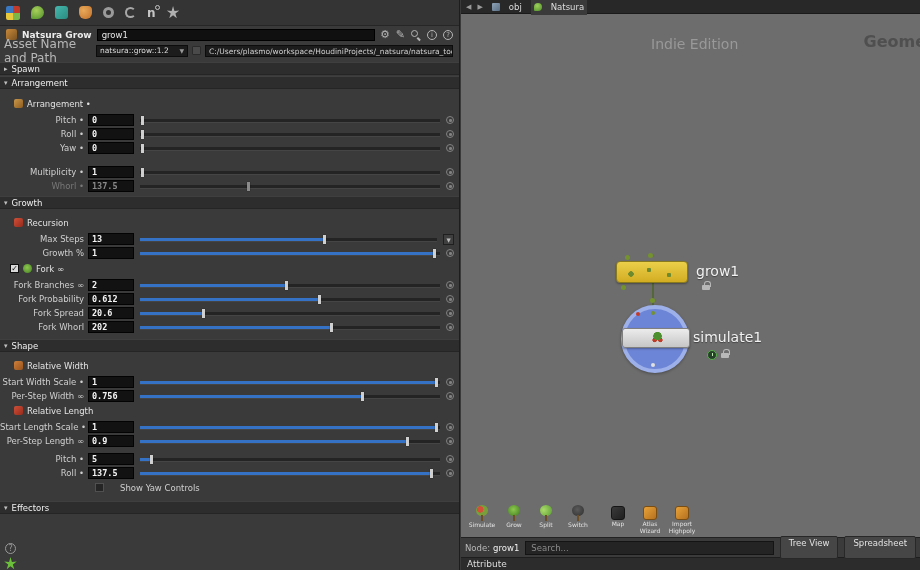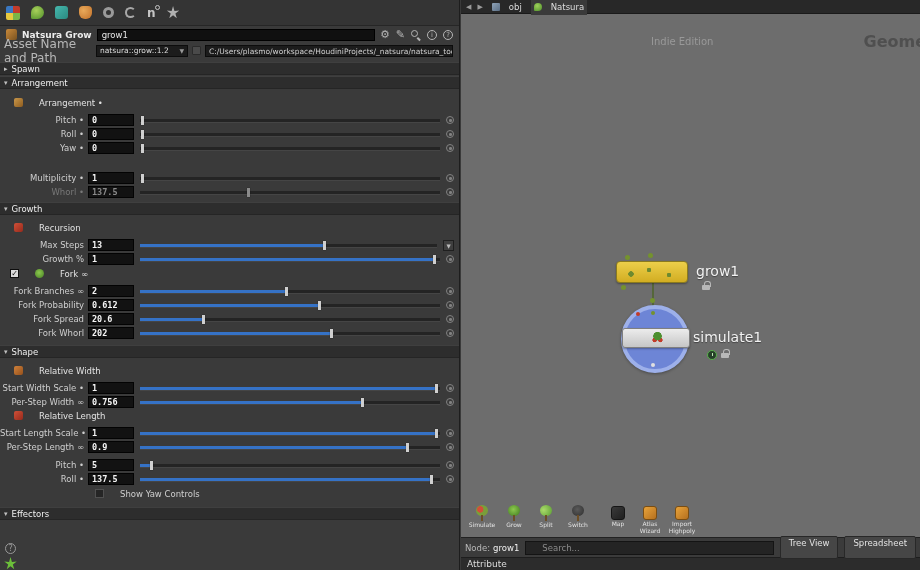--- a/index.html
+++ b/index.html
@@ -41,21 +41,21 @@
   .asset-name { width:92px; height:12px; background:#1c1c1c; border:1px solid #0c0c0c; font-size:7.5px; color:#ddd; display:flex; align-items:center; padding:0 3px; gap:3px; flex:none; }
   .asset-name .txt { flex:1; overflow:hidden; white-space:nowrap; }
   .dd { font-size:6px; color:#999; flex:none; }
   .asset-link { width:9px; height:9px; background:#4a4a4a; border:1px solid #2a2a2a; border-radius:1px; flex:none; }
   .asset-path { flex:1; height:12px; background:#1c1c1c; border:1px solid #0c0c0c; font-size:7.5px; color:#cfcfcf; line-height:11px; padding:0 3px; white-space:nowrap; overflow:hidden; margin-right:6px; }
 
   .sec { height:13px; background:#2d2d2d; border-top:1px solid #3f3f3f; border-bottom:1px solid #252525; display:flex; align-items:center; gap:4px; padding-left:4px; font-size:8.5px; color:#efefef; }
   .sec::before { content:"▾"; font-size:7px; color:#c0c0c0; }
   .sec.collapsed::before { content:"▸"; }
 
-  .sub { display:flex; align-items:flex-start; height:11px; padding-left:14px; font-size:8.5px; color:#e2e2e2; gap:16px; }
+  .sub { display:flex; align-items:center; height:11px; padding-left:14px; font-size:8.5px; color:#e2e2e2; gap:4px; }
   .sub-ico { width:9px; height:9px; border-radius:2px; flex:none; }
   .si-arr { background:linear-gradient(135deg,#c9974a,#8f5d1f); }
   .si-rec { background:linear-gradient(135deg,#d05038,#962a1c); }
   .si-fork { background:radial-gradient(circle at 45% 40%, #8cc84e, #477f24); border-radius:50%; }
   .si-rw { background:linear-gradient(135deg,#d0813a,#96511c); }
   .si-rl { background:linear-gradient(135deg,#d05038,#962a1c); }
   .si-sp { background:radial-gradient(circle at 50% 50%, #e07a5a 25%, #962a1c); border-radius:50%; }
 
   .cb { width:9px; height:9px; background:#d9d9d9; border:1px solid #0d0d0d; font-size:8px; line-height:8px; color:#111; text-align:center; flex:none; }
   .cb::after { content:"✓"; }
@@ -86,21 +86,21 @@
   
   .rpanel { position:absolute; left:461px; top:0; width:459px; height:570px; background:#6d6d6d; overflow:hidden; }
   .netbar { height:14px; background:#282828; border-bottom:1px solid #1a1a1a; display:flex; align-items:center; gap:6px; padding-left:5px; }
   .nav-arrow { font-size:7px; color:#9a9a9a; }
   .crumb { display:flex; align-items:center; gap:9px; font-size:8.5px; color:#ddd; padding:0 3px; height:16px; }
   .crumb.active { background:#3a3a3a; border-radius:0; }
   .ci-obj { width:8px; height:8px; background:linear-gradient(135deg,#8fa3b8,#5a6e84); border-radius:1px; }
   .ci-nat { width:8px; height:8px; background:radial-gradient(circle at 40% 35%, #9ed05a, #4f8f2a); border-radius:50% 50% 50% 12%; }
 
   .canvas { position:relative; height:489px; overflow:hidden; }
-  .watermark { position:absolute; left:190px; top:22px; font-size:10px; color:#999; }
+  .watermark { position:absolute; left:190px; top:22px; font-size:14px; color:#999; }
   .panetype { position:absolute; right:-6px; top:18px; font-size:16px; font-weight:700; color:#4f4f4f; }
 
   .wire { position:absolute; left:191px; top:268px; width:2px; height:42px; background:#55663a; }
   .dot { position:absolute; border-radius:50%; }
 
   .node-grow { position:absolute; left:155px; top:247px; width:72px; height:22px; border-radius:4px; border:1px solid #8a7a1e;
     background:
       radial-gradient(circle at 14px 12px, #6d8a2f 2.5px, transparent 3px),
       radial-gradient(circle at 32px 8px,  #6d8a2f 2px,  transparent 2.5px),
       radial-gradient(circle at 52px 13px, #6d8a2f 2px,  transparent 2.5px),
@@ -138,21 +138,21 @@
   .t-split::before { background:radial-gradient(circle at 30% 45%, #aada6a, #5a9e32); }
   .t-switch::before { background:radial-gradient(circle at 45% 40%, #5a5a5a, #2e2e2e); }
   .bico { width:14px; height:14px; border-radius:3px; margin-top:1px; }
   .b-map { background:linear-gradient(135deg,#3a3a3a,#1f1f1f); border:1px solid #151515; }
   .b-atlas { background:linear-gradient(135deg,#e8a33a,#b5701f); border:1px solid #7a4d12; }
   .b-import { background:linear-gradient(135deg,#e8a33a,#b5701f); border:1px solid #7a4d12; }
 
   .statusbar { height:20px; background:#3b3b3b; border-top:1px solid #222; display:flex; align-items:center; gap:6px; padding:0 4px; }
   .sb-nodelabel { font-size:8.5px; color:#b8b8b8; }
   .sb-nodevalue { font-size:8.5px; color:#efefef; margin-left:-3px; }
-  .sb-search { flex:1; height:14px; background:#242424; border:1px solid #141414; color:#ddd; font-size:8.5px; padding-left:16px; font-family:inherit; }
+  .sb-search { flex:1; height:14px; background:#242424; border:1px solid #141414; color:#ddd; font-size:8.5px; padding-left:5px; font-family:inherit; }
   .sb-search::placeholder { color:#8a8a8a; }
   .sb-btn { height:23px; padding:0 8px; background:#464646; border:1px solid #282828; border-radius:2px; font-size:8.5px; color:#e2e2e2; line-height:13px; white-space:nowrap; }
 
   .attrstrip { height:13px; background:#2c2c2c; border-top:1px solid #1e1e1e; font-size:9px; color:#dcdcdc; line-height:13px; padding-left:6px; }
 </style>
 </head>
 <body>
 
 <div id="app">
 
@@ -225,21 +225,21 @@
     <div class="prow">
       <span class="plab">Yaw •</span>
       <div class="pval">0</div>
       <div class="ptrack">
         <div class="pfill" style="width: 0%;"></div>
         <div class="phandle" style="left: 0.5%;"></div>
       </div>
       <span class="pjack"></span>
     </div>
 
-    <div class="prow" style="margin-top:16px">
+    <div class="prow" style="margin-top:10px">
       <span class="plab">Multiplicity •</span>
       <div class="pval">1</div>
       <div class="ptrack">
         <div class="pfill" style="width: 0%;"></div>
         <div class="phandle" style="left: 0.5%;"></div>
       </div>
       <span class="pjack"></span>
     </div>
     <div class="prow dis">
       <span class="plab">Whorl •</span>

